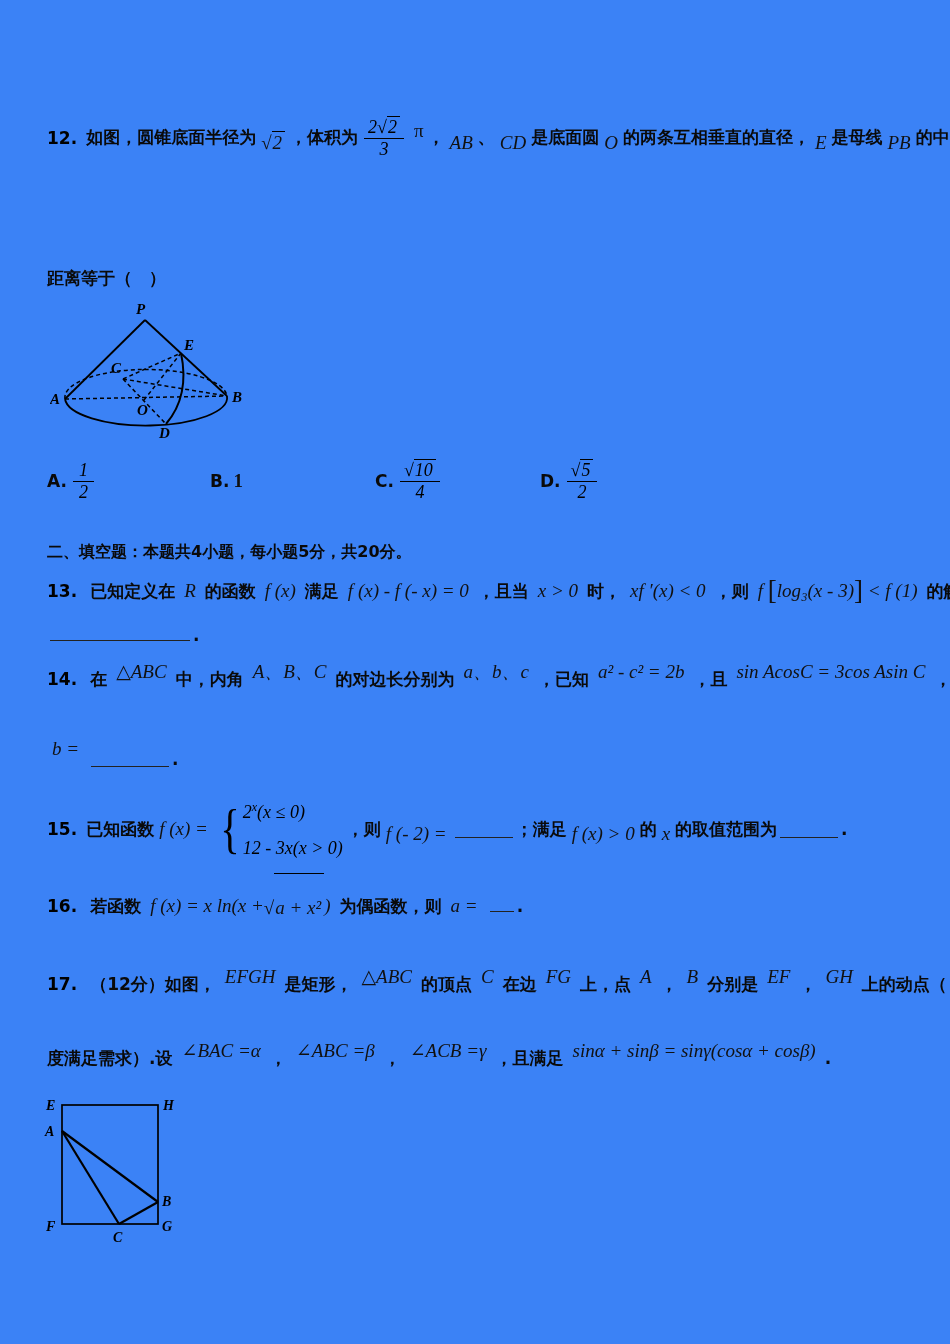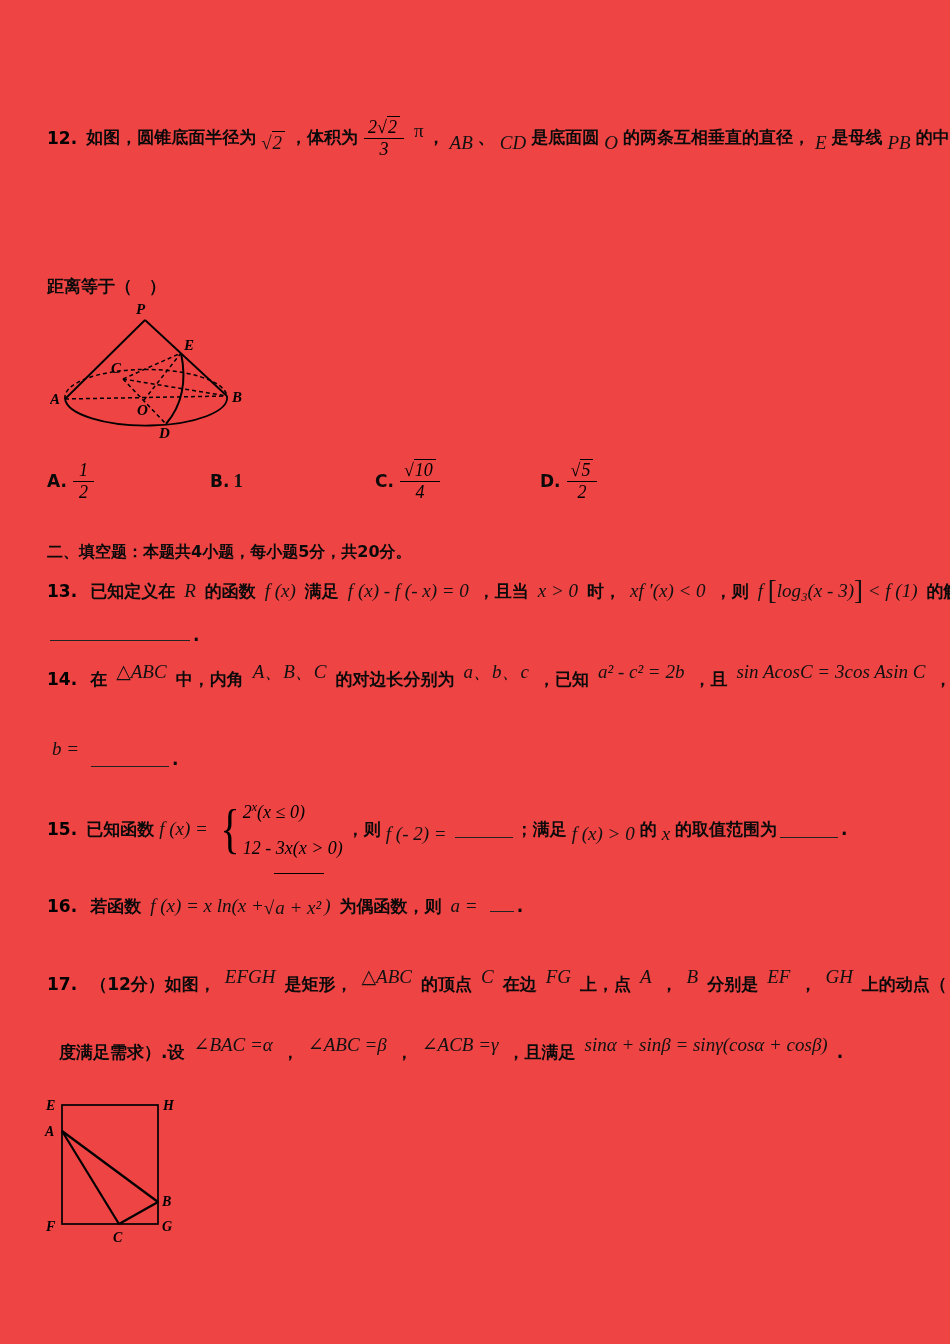--- a/index.html
+++ b/index.html
@@ -1,16 +1,16 @@
 <!DOCTYPE html>
 <html><head>
 <meta charset="utf-8">
 <style>
   html,body{margin:0;padding:0;background:#fff;}
-  #page{position:relative;width:950px;height:1344px;background:#ef4444;overflow:hidden;color:#000;text-decoration:underline;}
+  #page{position:relative;width:950px;height:1344px;background:#3b82f6;overflow:hidden;color:#000;text-decoration:underline;}
   .line{position:absolute;left:47px;white-space:nowrap;}
   .vline{display:flex;align-items:center;}
   .cn{font-family:"DejaVu Sans","Liberation Sans",sans-serif;font-size:17px;font-weight:600;color:#0a0a0a;}
   .hd{font-weight:700;font-size:16px;}
   .num{font-family:"DejaVu Sans","Liberation Sans",sans-serif;font-size:17px;font-weight:600;margin-right:9px;}
   .m{font-family:"Liberation Serif","DejaVu Serif",serif;font-style:italic;font-size:19px;margin:0 5px;color:#111;}
   .mu{font-family:"Liberation Serif","DejaVu Serif",serif;font-style:normal;font-size:19px;margin:0 4px;color:#111;}
   .hi{position:relative;top:-7px;}
   .lo{position:relative;top:5px;}
   sup{font-size:12px;font-style:italic;}
@@ -62,21 +62,21 @@
     <span class="cn">是底面圆</span>
     <span class="m lo">O</span>
     <span class="cn">的两条互相垂直的直径，</span>
     <span class="m lo">E</span>
     <span class="cn">是母线</span>
     <span class="m lo">PB</span>
     <span class="cn">的中</span>
   </div>
 
 
-  <div class="line" style="top:266px;line-height:40px;">
+  <div class="line" style="top:258px;line-height:40px;">
     <span class="cn">距离等于（　）</span>
   </div>
 
   <svg class="fig" style="left:50px;top:300px;" width="195" height="140" viewBox="0 0 195 140">
     <g stroke="#000" fill="none" stroke-width="1.8">
       <line x1="95" y1="20" x2="15" y2="99"></line>
       <line x1="95" y1="20" x2="177" y2="96"></line>
       <path d="M15,99 A81 28 0 0 0 177,96"></path>
       <path d="M131,53 Q140,96 116,124" stroke-width="2"></path>
     </g>
@@ -226,21 +226,21 @@
     <span class="m hi">B</span>
     <span class="cn">分别是</span>
     <span class="m hi">EF</span>
     <span class="cn">，</span>
     <span class="m hi">GH</span>
     <span class="cn">上的动点（</span>
     
     
   </div>
 
-  <div class="line" style="top:1026px;line-height:52px;margin-left:12px;">
+  <div class="line" style="top:1026px;line-height:63px;">
     <span class="cn">度满足需求）.设</span>
     <span class="m hi">∠BAC =α</span>
     <span class="cn">，</span>
     <span class="m hi">∠ABC =β</span>
     <span class="cn">，</span>
     <span class="m hi">∠ACB =γ</span>
     <span class="cn">，且满足</span>
     <span class="m hi">sinα + sinβ = sinγ(cosα + cosβ)</span>
     <span class="cn">.</span>
   </div>

